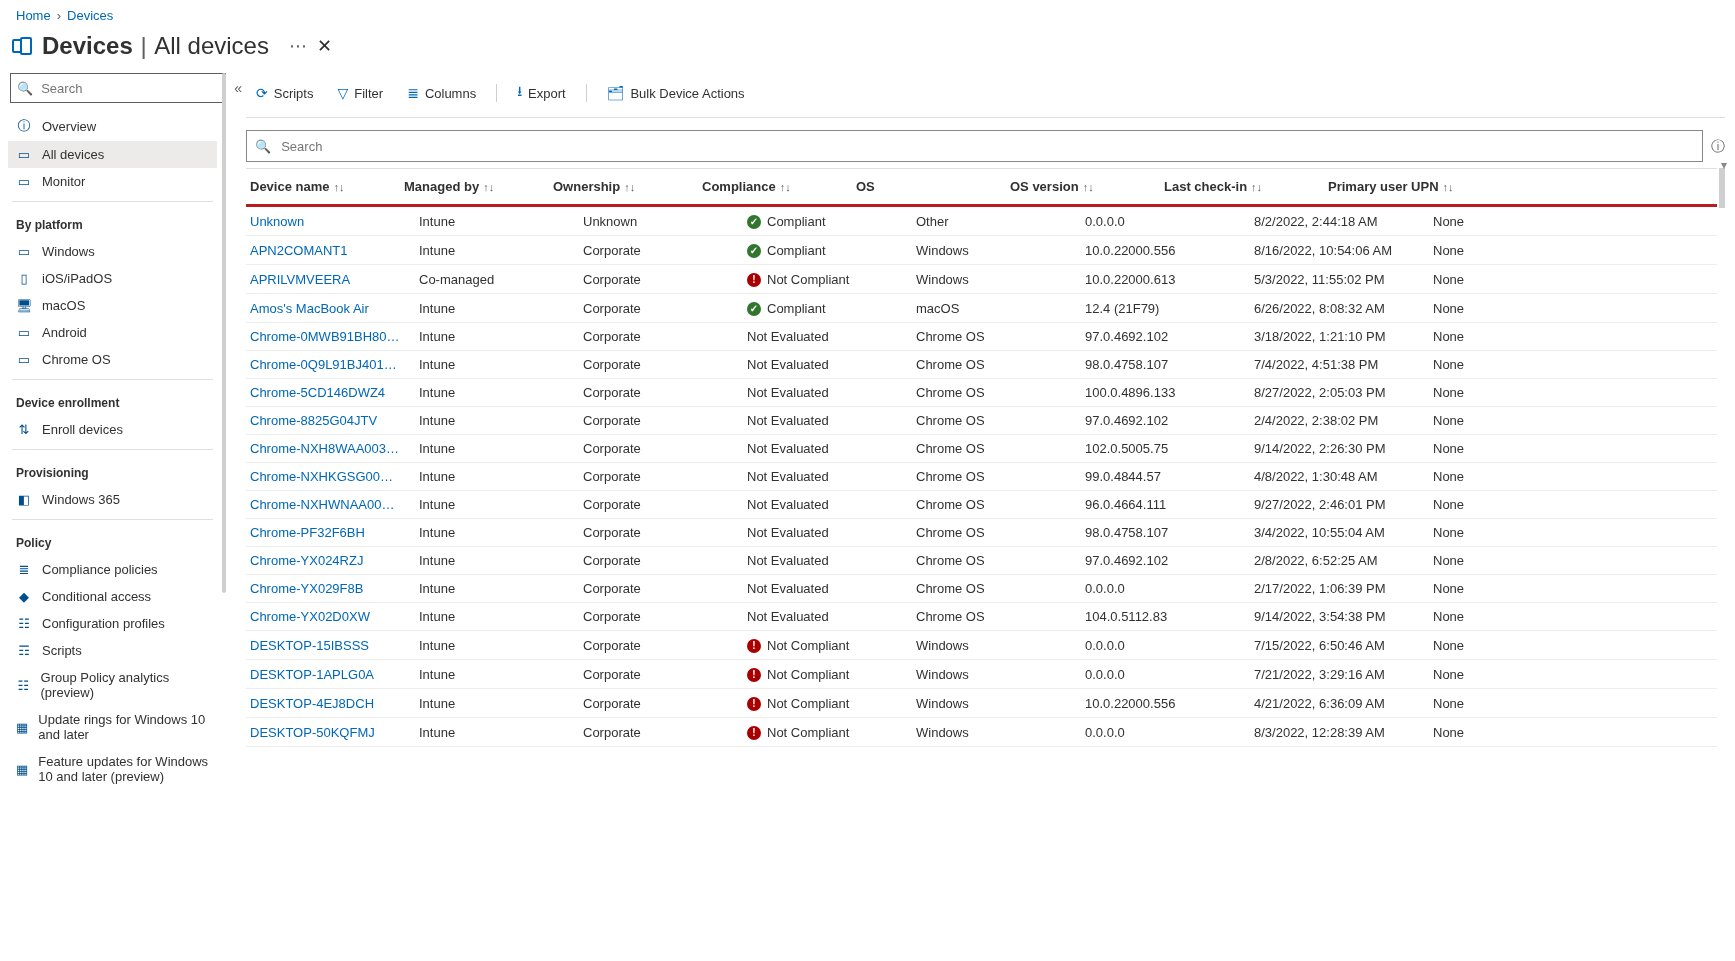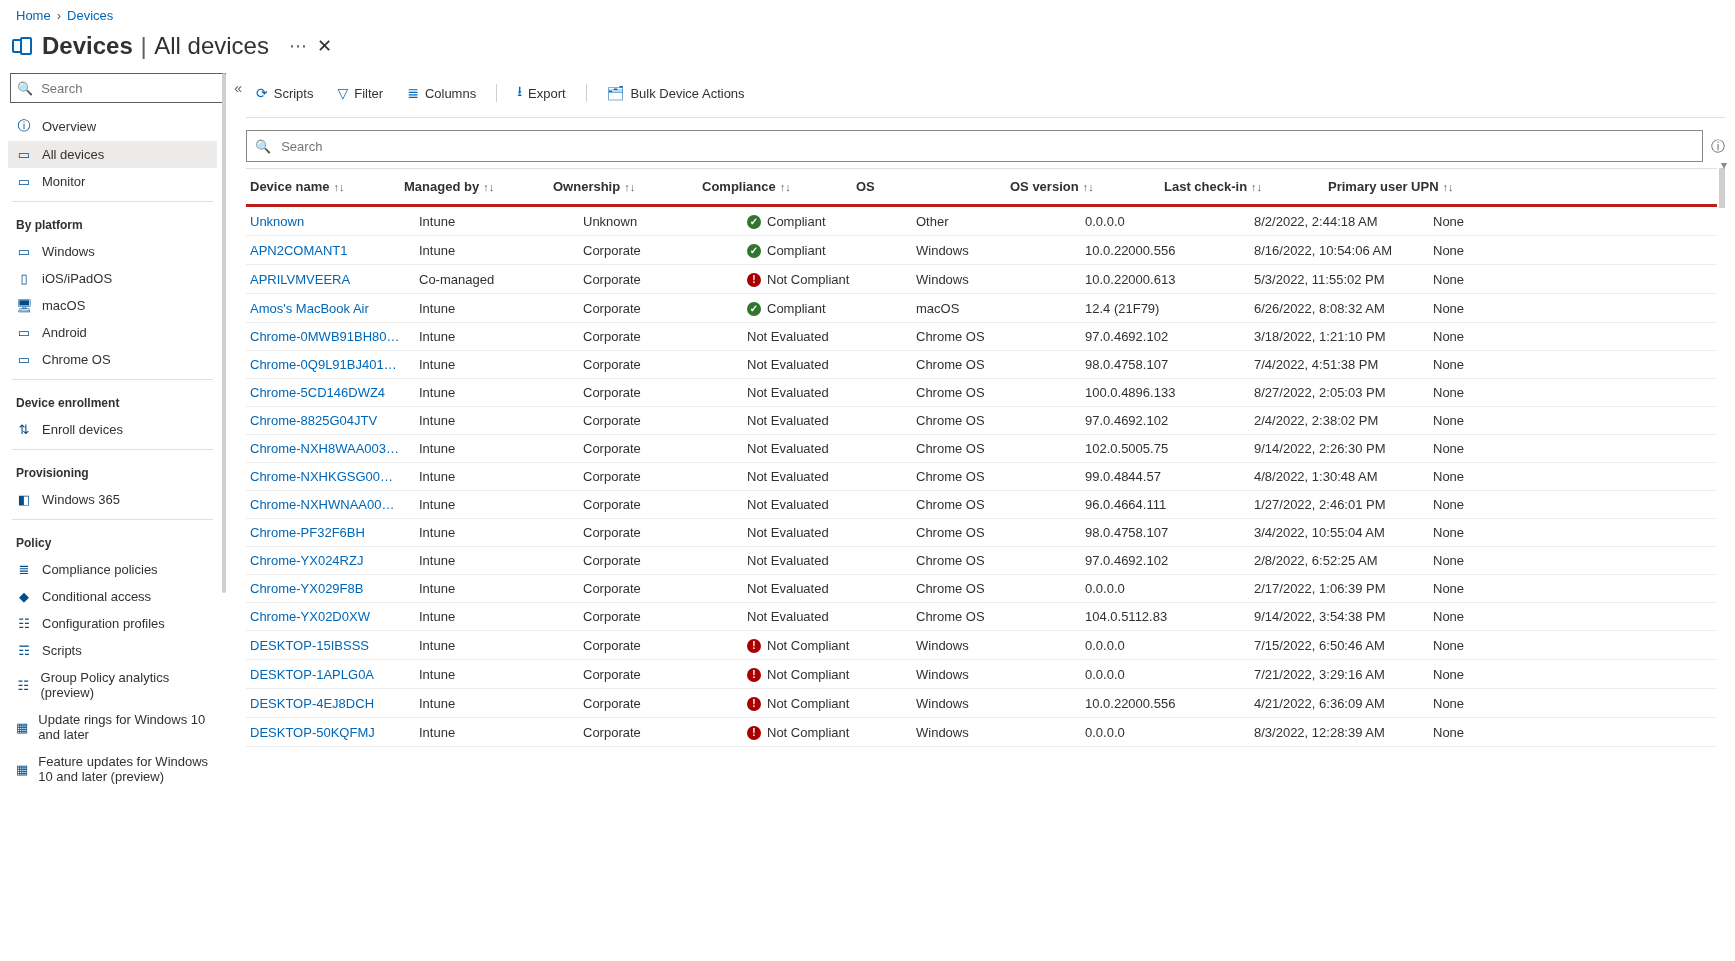--- a/index.html
+++ b/index.html
@@ -404,21 +404,21 @@
                 <span class="cell">4/8/2022, 1:30:48 AM</span>
                 <span class="cell">None</span>
               </div>
               <div class="grid-row">
                 <span class="name cell">Chrome-NXHWNAA0010…</span>
                 <span class="cell">Intune</span>
                 <span class="cell">Corporate</span>
                 <span class="cell"><span>Not Evaluated</span></span>
                 <span class="cell">Chrome OS</span>
                 <span class="cell">96.0.4664.111</span>
-                <span class="cell">1/27/2022, 2:46:01 PM</span>
+                <span class="cell">9/27/2022, 2:46:01 PM</span>
                 <span class="cell">None</span>
               </div>
               <div class="grid-row">
                 <span class="name cell">Chrome-PF32F6BH</span>
                 <span class="cell">Intune</span>
                 <span class="cell">Corporate</span>
                 <span class="cell"><span>Not Evaluated</span></span>
                 <span class="cell">Chrome OS</span>
                 <span class="cell">98.0.4758.107</span>
                 <span class="cell">3/4/2022, 10:55:04 AM</span>

